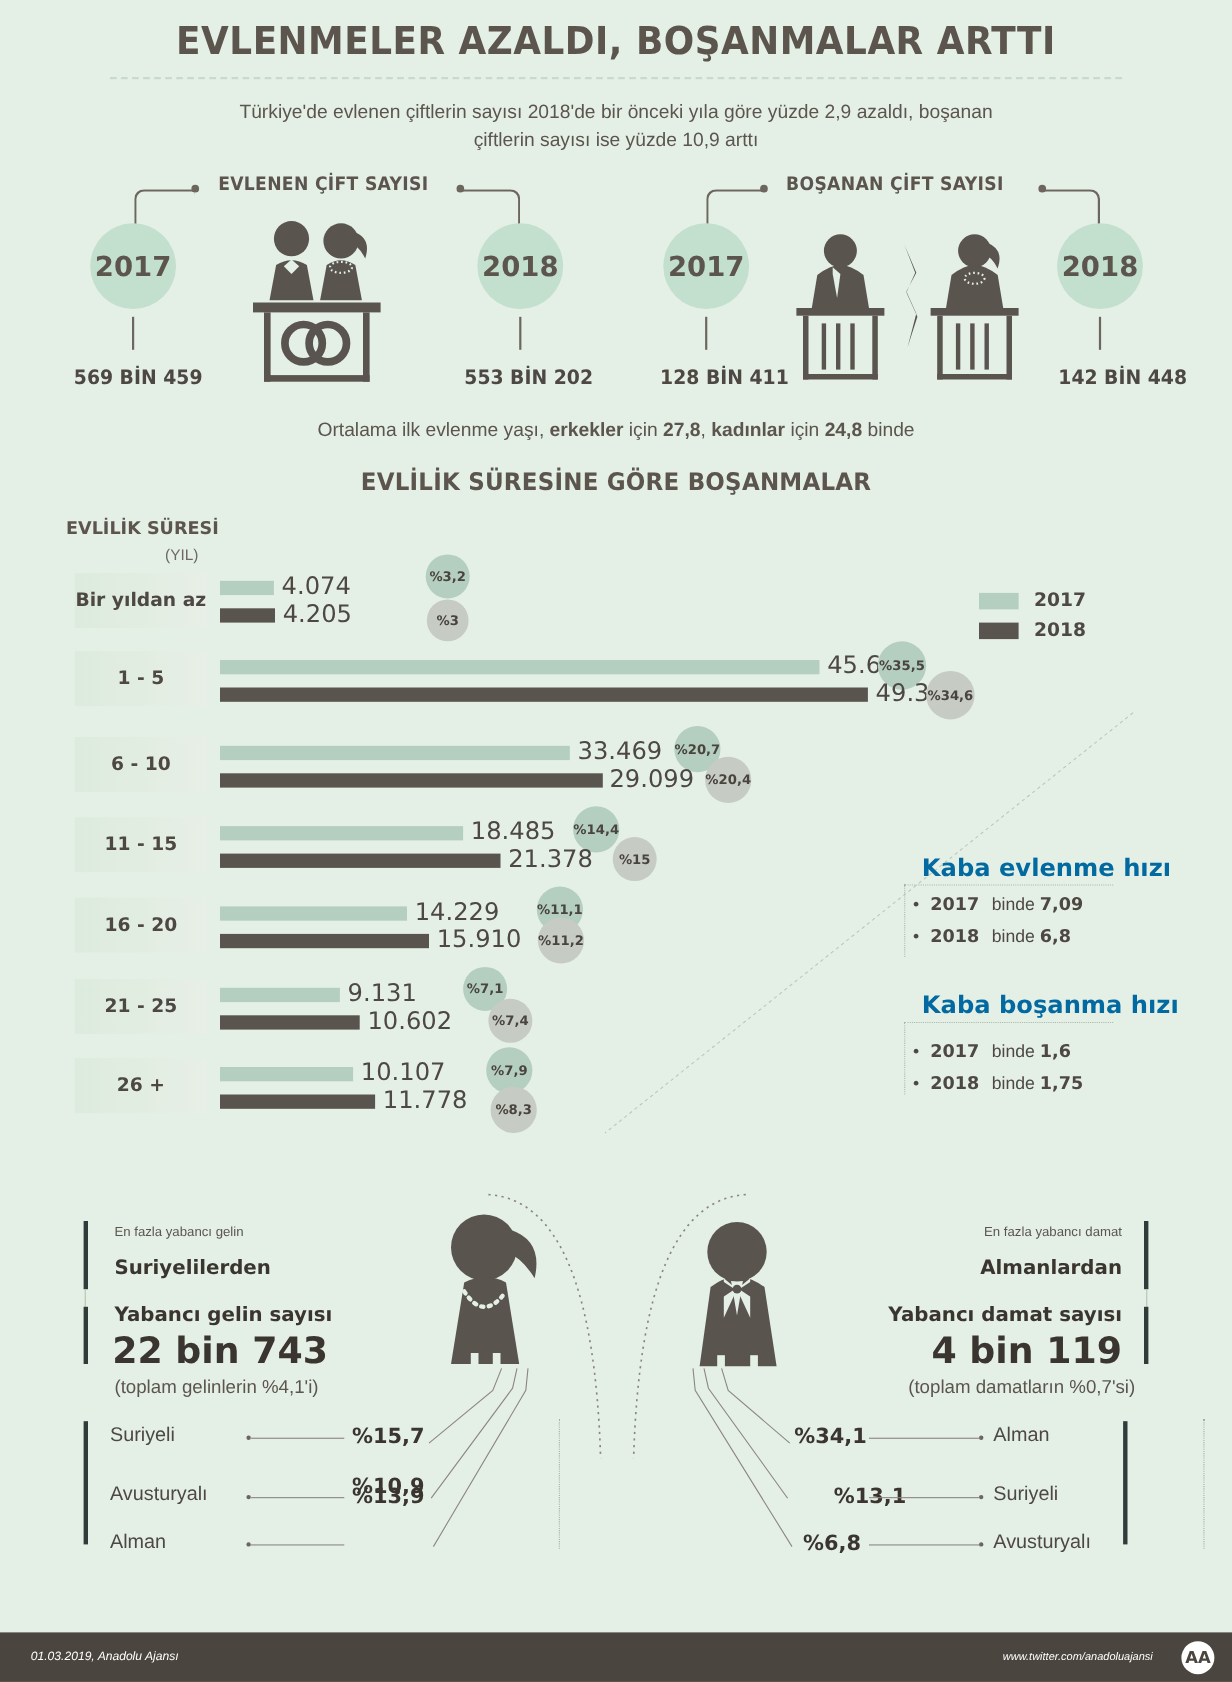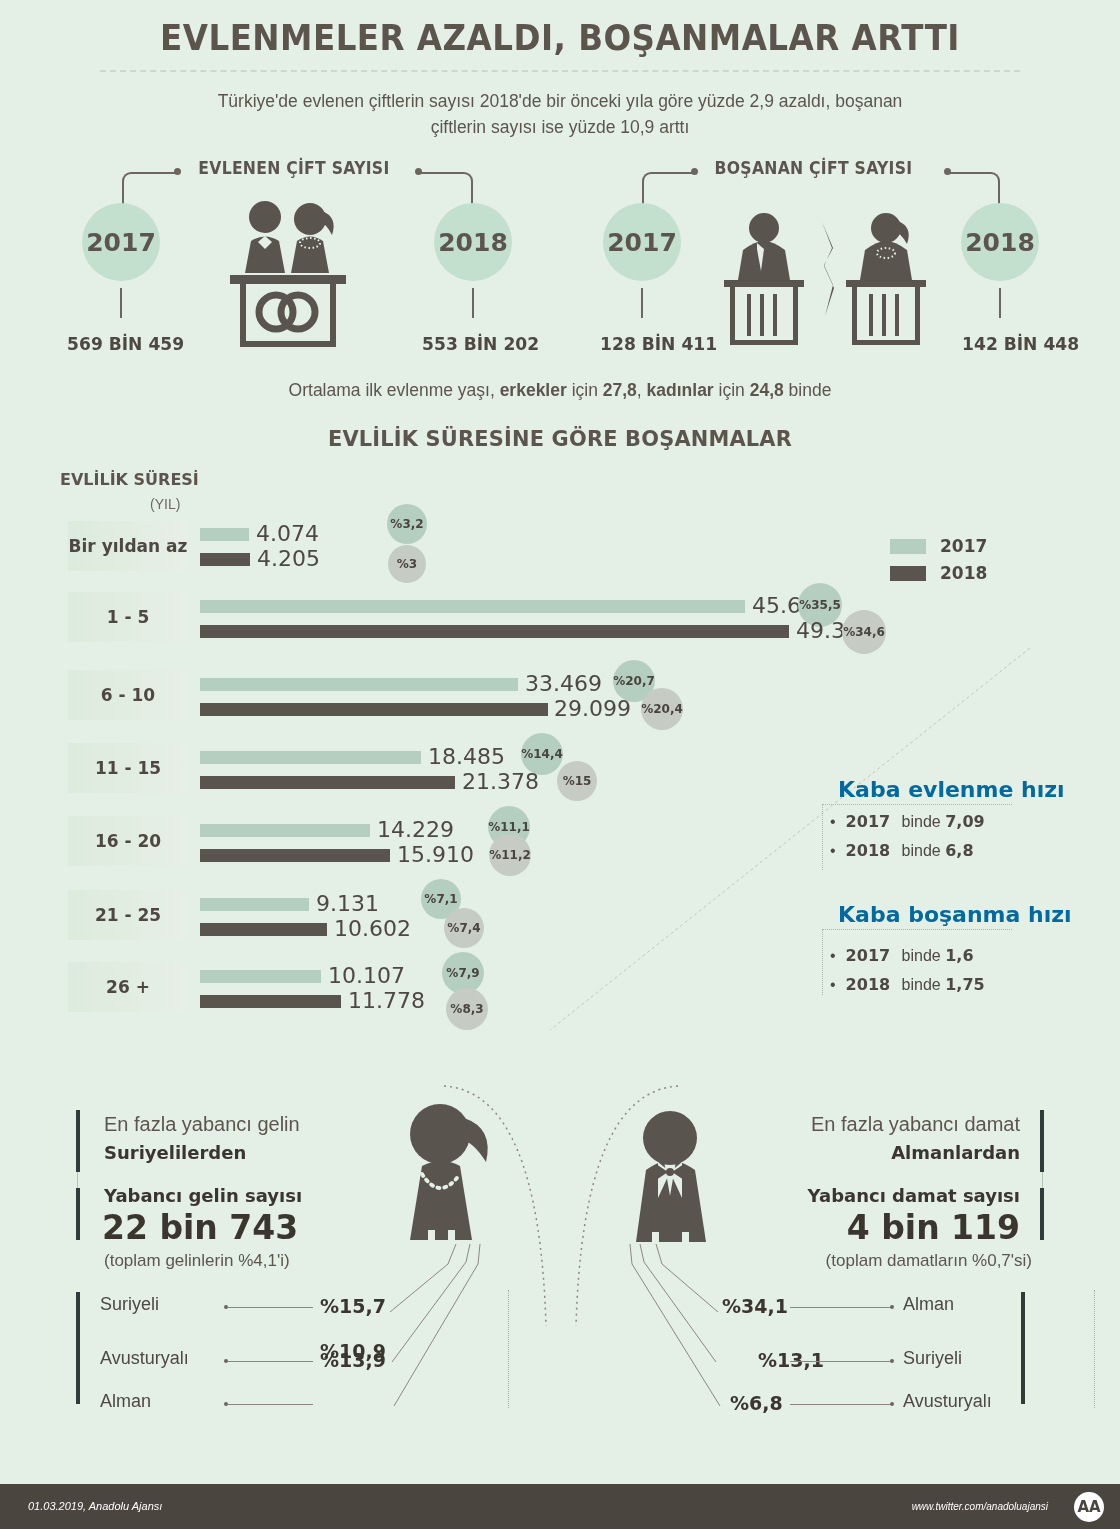--- a/index.html
+++ b/index.html
@@ -106,21 +106,21 @@
   .rate-vert { position: absolute; width: 0; border-left: 1px dotted #a9b8aa; }
   .rate-row { position: absolute; font-size: 16px; color: #4e4842; white-space: nowrap; }
   .rate-row .bullet { color: #4e4842; margin-right: 10px; }
   .rate-row b { font-weight: bold; font-family: "DejaVu Sans", sans-serif; }
   .rate-row .yr { font-weight: bold; display: inline-block; width: 56px; font-family: "DejaVu Sans", sans-serif;}
 
   
   .vbar { position: absolute; width: 4px; background: #2f3d3a; }
   .vthin { position: absolute; width: 1px; background: #b2c4b4; }
   .vdot { position: absolute; width: 0; border-left: 1px dotted #9fb2a2; }
-  .b-sm { position: absolute; font-size: 20px; color: #5c554e; white-space: nowrap; }
+  .b-sm { position: absolute; font-size: 12px; color: #5c554e; white-space: nowrap; }
   .b-bold { position: absolute; font-size: 18px; font-weight: bold; color: #3b352f;
             white-space: nowrap; font-family: "DejaVu Sans", sans-serif; }
   .b-huge { position: absolute; font-size: 33px; font-weight: bold; color: #3b352f;
             white-space: nowrap; font-family: "DejaVu Sans", sans-serif; }
   .b-paren { position: absolute; font-size: 17px; color: #5c554e; white-space: nowrap; }
   .nat-name { position: absolute; font-size: 18px; color: #4e4842; white-space: nowrap; }
   .nat-pct { position: absolute; font-size: 19px; font-weight: bold; color: #3b352f;
              white-space: nowrap; font-family: "DejaVu Sans", sans-serif; }
   .lead { position: absolute; height: 0; border-top: 1px solid #8d867f; }
   .leaddot { position: absolute; width: 4px; height: 4px; border-radius: 50%; background: #6d665f; }

